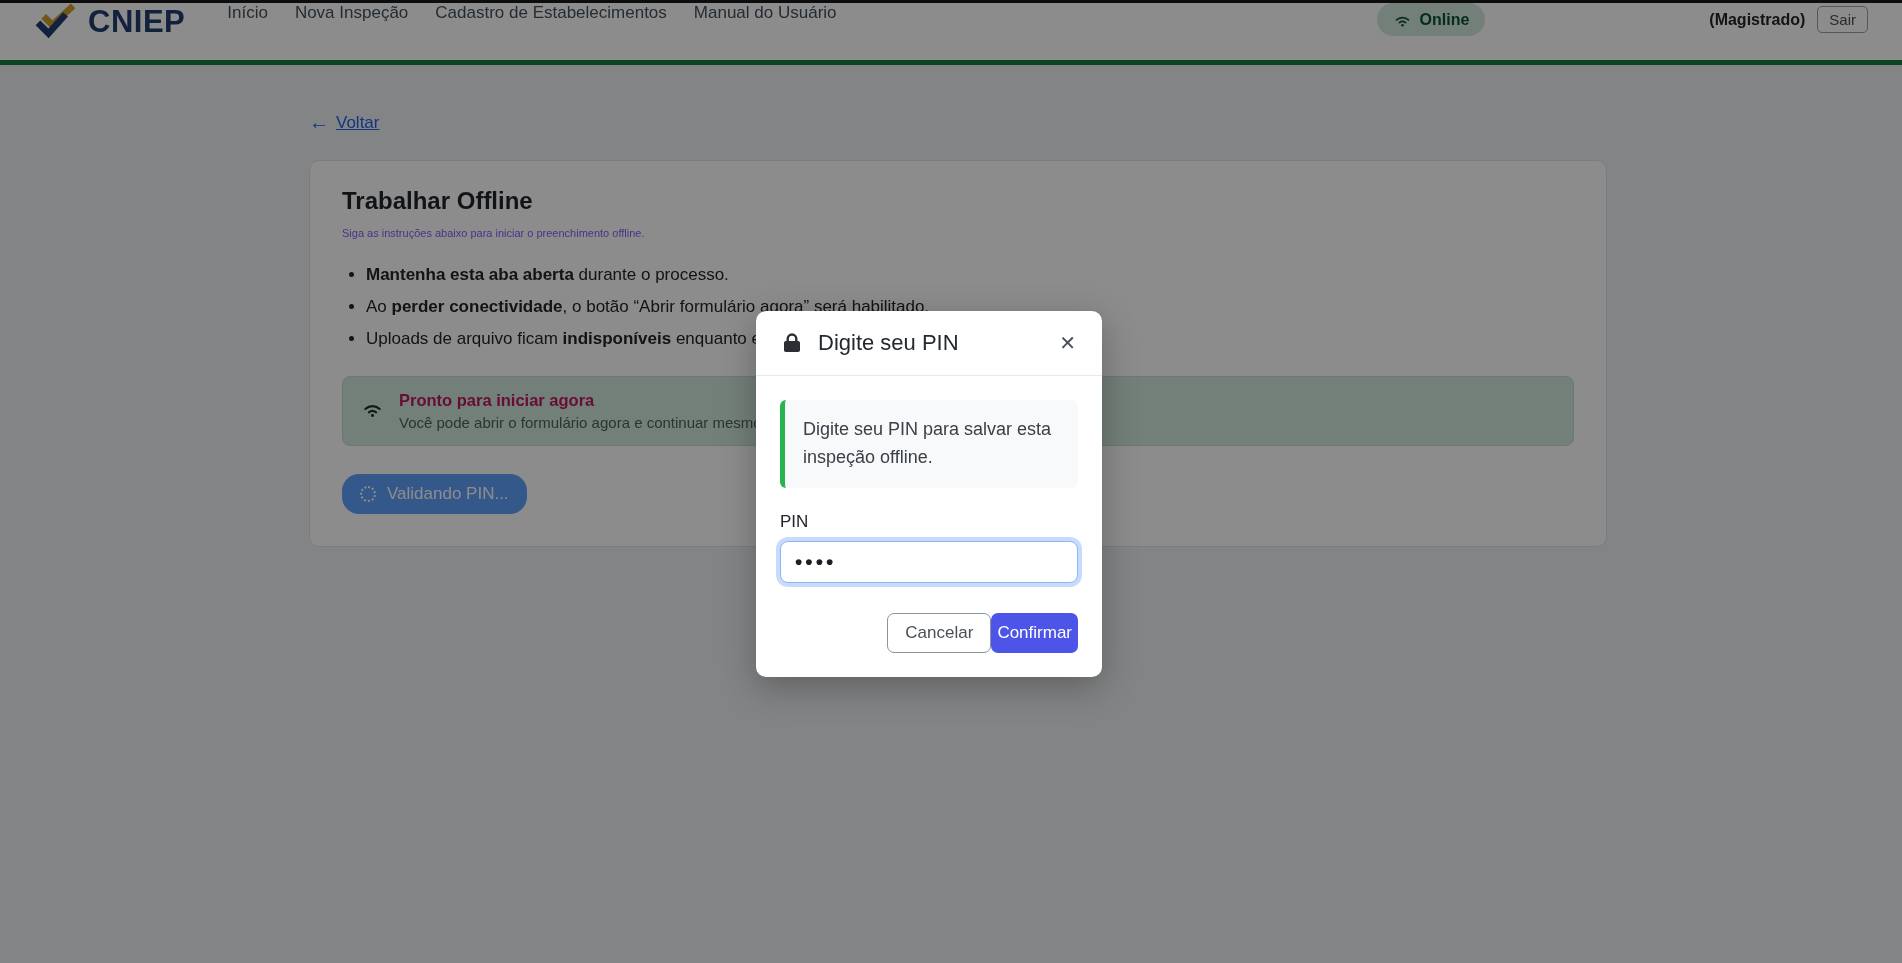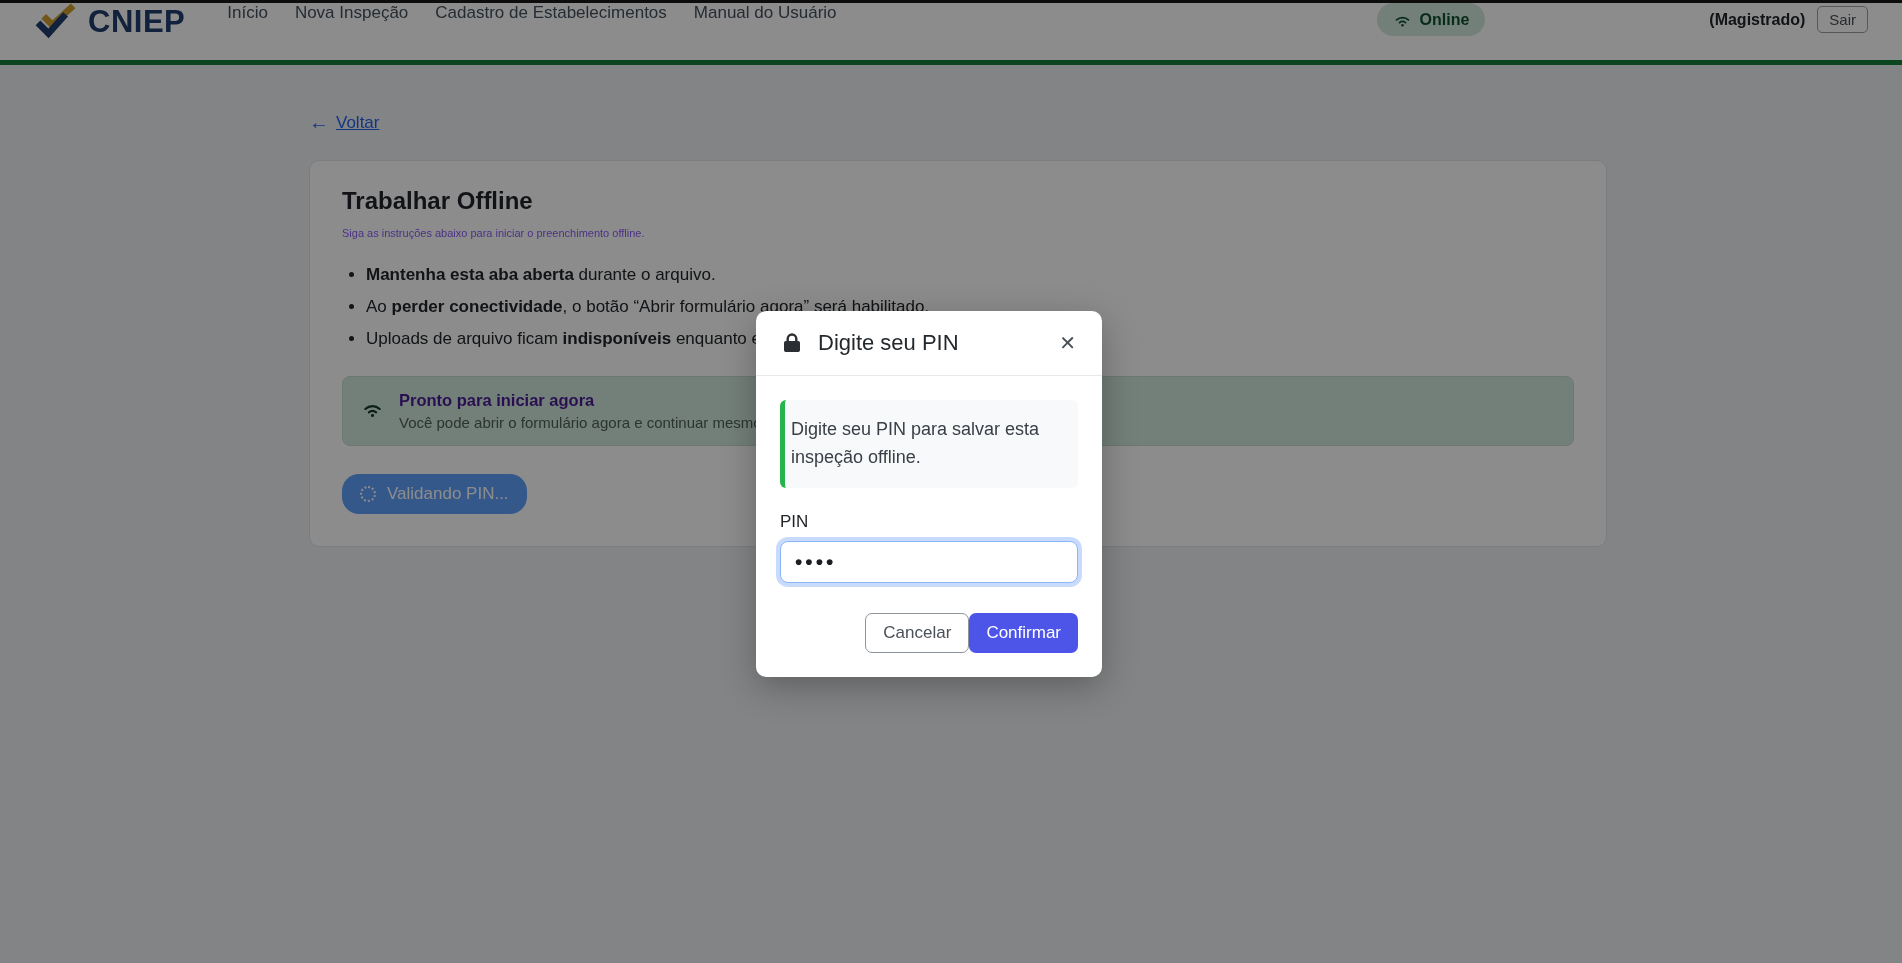--- a/index.html
+++ b/index.html
@@ -57,21 +57,21 @@
   .instructions { margin: 0 0 26px 0; padding-left: 24px; }
   .instructions li { font-size: 17px; margin-bottom: 8px; line-height: 1.4; color: #212529; }
   .instructions b { font-weight: 700; }
 
   .ready-alert {
     display: flex; align-items: flex-start; gap: 15px;
     background: #d1e7dd; border: 1px solid #c2ddcf; border-radius: 8px;
     padding: 14px 18px; margin-bottom: 28px;
   }
   .ready-alert svg { width: 23px; height: 23px; margin-top: 6px; color: #12382a; flex: none; }
-  .ready-title { font-size: 16.5px; font-weight: 700; color: #4c1d95; margin-bottom: 4px; }
+  .ready-title { font-size: 16.5px; font-weight: 700; color: #be185d; margin-bottom: 4px; }
   .ready-desc { font-size: 15px; color: #4f6156; }
 
   .validating-btn {
     display: inline-flex; align-items: center; gap: 11px;
     background: #0d6efd; opacity: 0.65; border: none; border-radius: 17px;
     color: #ffffff; font-size: 17px; padding: 10px 18px; cursor: default;
     font-family: inherit;
   }
   .spinner {
     width: 16px; height: 16px; border-radius: 50%;
@@ -93,38 +93,38 @@
   }
   .modal-header svg { width: 24px; height: 24px; color: #2b2f33; flex: none; }
   .modal-title { font-size: 22px; font-weight: 500; color: #24292e; margin-left: 14px; }
   .modal-close {
     margin-left: auto; font-size: 20px; color: #495057; cursor: pointer;
     background: none; border: none; line-height: 1; padding: 2px; font-family: inherit;
   }
   .modal-body { padding: 24px; }
   .info-box {
     background: #f8f9fa; border-left: 5px solid #27b44f; border-radius: 6px;
-    padding: 16px 6px; font-size: 18px; color: #3a4047; line-height: 1.55;
+    padding: 16px 18px; font-size: 18px; color: #3a4047; line-height: 1.55;
   }
   .pin-label { font-size: 17px; color: #212529; margin: 24px 0 9px 0; }
   .pin-input {
     width: 100%; height: 42px; border-radius: 8px;
     border: 1px solid #8cb6f8; outline: none;
     box-shadow: 0 0 0 4px rgba(99,152,250,0.35);
     padding: 0 14px; font-size: 21px; font-weight: 700; letter-spacing: 3px;
     color: #1b1f23; font-family: inherit;
   }
   .modal-footer { display: flex; justify-content: flex-end; margin-top: 30px; }
   .cancel-btn {
     background: #ffffff; border: 1px solid #8d949b; border-radius: 7px;
     padding: 9px 17px; font-size: 17px; color: #495057; cursor: pointer; font-family: inherit;
   }
   .confirm-btn {
     background: #4d55e8; border: none; border-radius: 7px;
-    padding: 10px 17px; font-size: 17px; color: #ffffff; cursor: pointer; font-family: inherit;
+    padding: 10px 6px; font-size: 17px; color: #ffffff; cursor: pointer; font-family: inherit;
   }
 </style>
 </head>
 <body>
 
 <div class="top-strip"></div>
 
 <header class="navbar">
   <div class="brand">
     <svg class="brand-logo" viewBox="0 0 48 40" fill="none">
@@ -158,21 +158,21 @@
   <a class="back-link">
     <span class="back-arrow">←</span>
     <span class="back-text">Voltar</span>
   </a>
 
   <section class="card">
     <h1 class="card-title">Trabalhar Offline</h1>
     <p class="card-subtitle">Siga as instruções abaixo para iniciar o preenchimento offline.</p>
 
     <ul class="instructions">
-      <li><span></span><b>Mantenha esta aba aberta</b><span> durante o arquivo.</span></li>
+      <li><span></span><b>Mantenha esta aba aberta</b><span> durante o processo.</span></li>
       <li><span>Ao </span><b>perder conectividade</b><span>, o botão “Abrir formulário agora” será habilitado.</span></li>
       <li><span>Uploads de arquivo ficam </span><b>indisponíveis</b><span> enquanto estiver offline.</span></li>
     </ul>
 
     <div class="ready-alert">
       <svg viewBox="0 0 24 24" fill="none" stroke="currentColor" stroke-width="2.2" stroke-linecap="round">
         <path d="M4.5 12.5a11 11 0 0 1 15 0"></path>
         <path d="M8.2 16a6 6 0 0 1 7.6 0"></path>
         <circle cx="12" cy="19.2" r="1.6" fill="currentColor" stroke="none"></circle>
       </svg>

